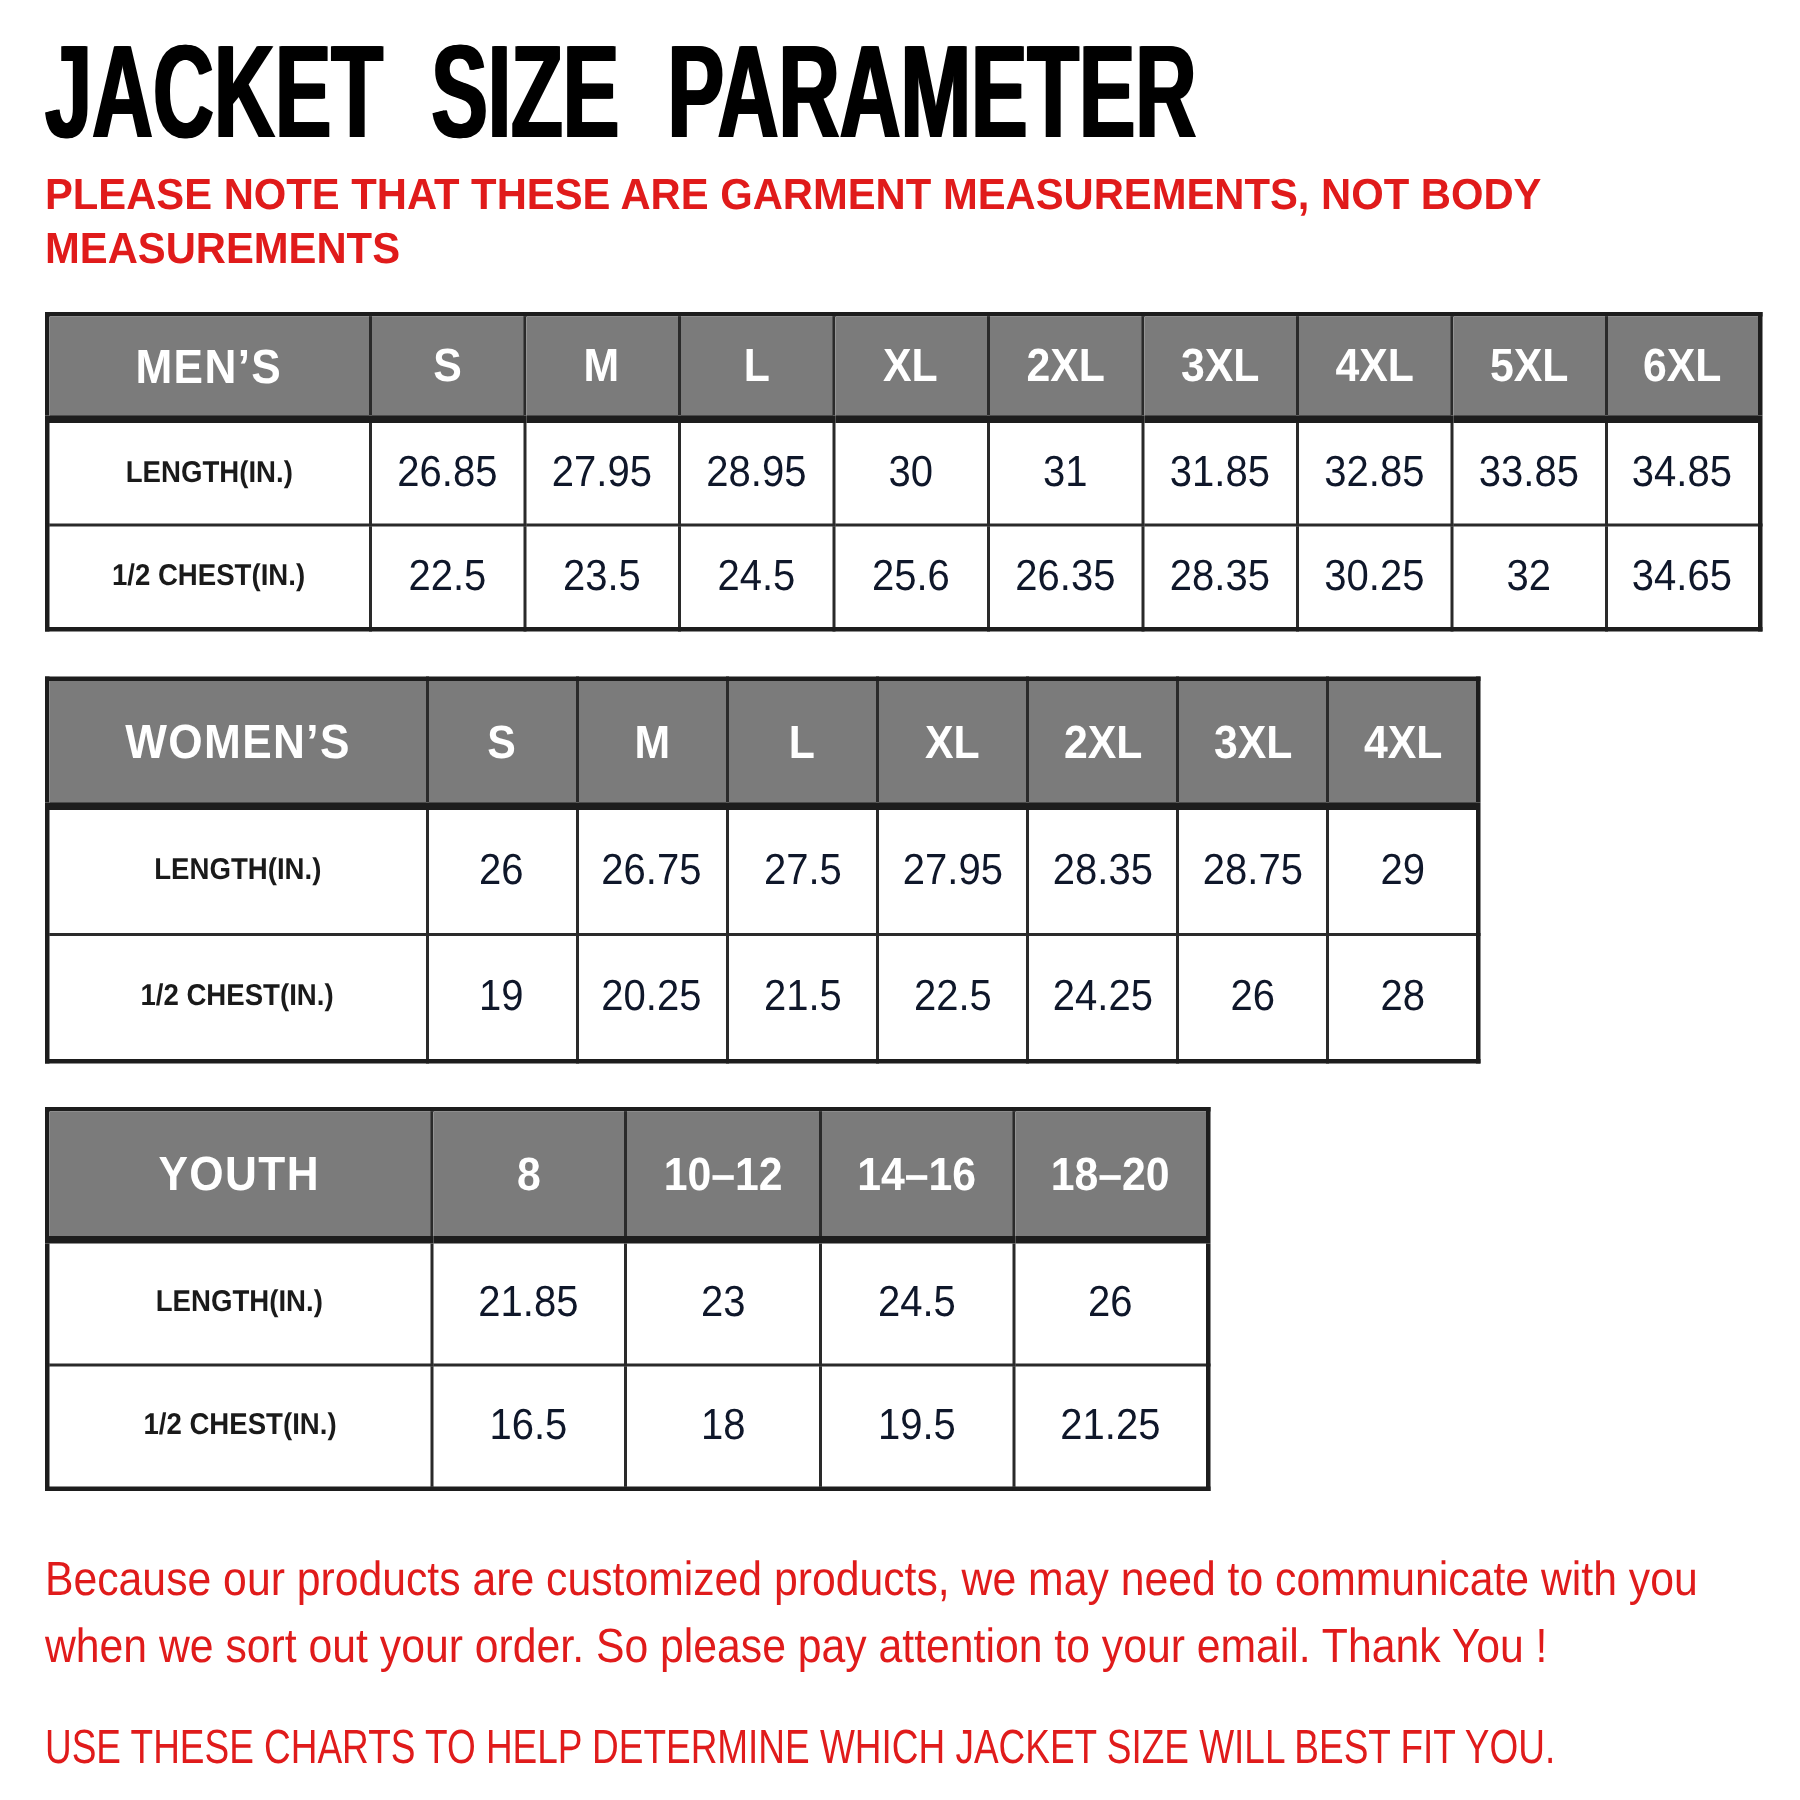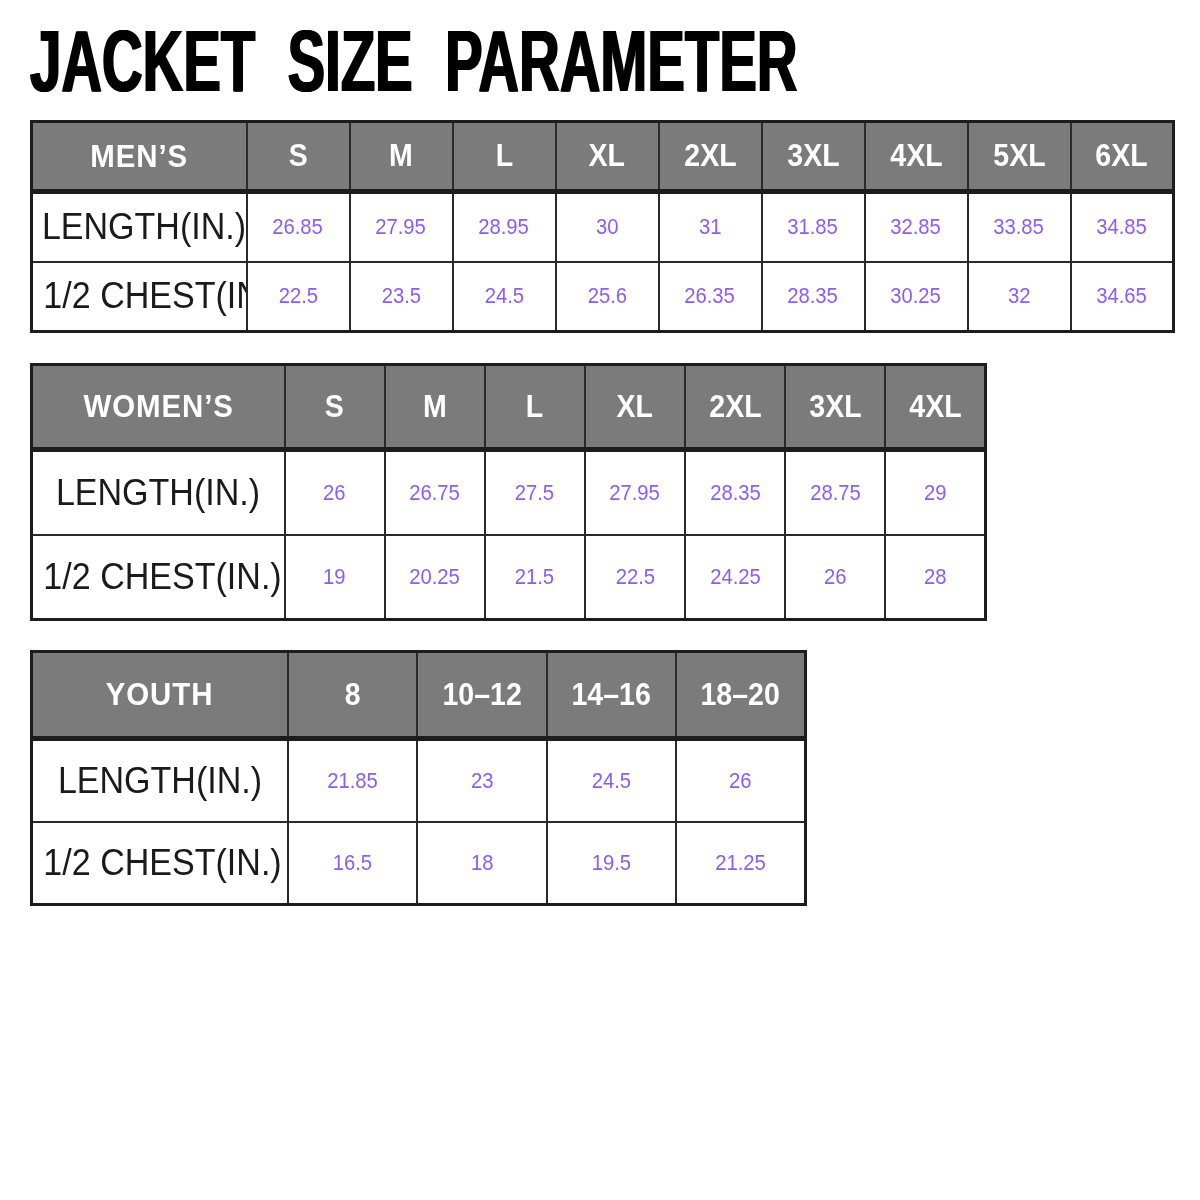--- a/index.html
+++ b/index.html
@@ -54,22 +54,22 @@
     overflow: hidden;
   }
   table.sizeTable thead th {
     background: #7b7b7b;
     color: #ffffff;
     font-size: 31px;
     font-weight: bold;
     border-bottom: 5px solid #1d1d1d;
   }
   table.sizeTable thead th.name { font-size: 32px; letter-spacing: 1px; }
-  table.sizeTable tbody td { color: #8b5cf6; font-size: 22px; background: #ffffff; }
-  table.sizeTable tbody td.lbl { font-size: 37px; font-weight: normal; color: #1a1a1a; }
+  table.sizeTable tbody td { color: #0f172a; font-size: 29px; background: #ffffff; }
+  table.sizeTable tbody td.lbl { font-size: 20px; font-weight: bold; color: #1a1a1a; }
   .cx { display: inline-block; transform: scaleX(0.92); transform-origin: center; white-space: nowrap; }
 
   table.mens   { width: 1145px; margin-top: 24px; }
   table.mens   col.c-label { width: 215px; }
   table.mens   thead tr { height: 70px; }
   table.mens   tbody tr { height: 70px; }
 
   table.womens { width: 957px; margin-top: 30px; }
   table.womens col.c-label { width: 253px; }
   table.womens thead tr { height: 85px; }
@@ -97,20 +97,24 @@
   }
   .footer-para2 .ln { display: block; transform: scaleX(0.77); transform-origin: left top; white-space: nowrap; }
 </style>
 </head>
 <body>
 
 <div class="page">
 
   <div class="title">JACKET SIZE PARAMETER</div>
 
+  <div class="note">
+    <span class="ln">PLEASE NOTE THAT THESE ARE GARMENT MEASUREMENTS, NOT BODY</span>
+    <span class="ln">MEASUREMENTS</span>
+  </div>
 
   <table class="sizeTable mens">
     <colgroup>
       <col class="c-label">
         <col>
         <col>
         <col>
         <col>
         <col>
         <col>
@@ -235,15 +239,22 @@
       <tr>
         <td class="lbl"><span class="cx">1/2 CHEST(IN.)</span></td>
         <td><span class="cx">16.5</span></td>
         <td><span class="cx">18</span></td>
         <td><span class="cx">19.5</span></td>
         <td><span class="cx">21.25</span></td>
       </tr>
     </tbody>
   </table>
 
-
+  <div class="footer-para1">
+    <span class="ln">Because our products are customized products, we may need to communicate with you</span>
+    <span class="ln">when we sort out your order. So please pay attention to your email. Thank You !</span>
+  </div>
+
+  <div class="footer-para2">
+    <span class="ln">USE THESE CHARTS TO HELP DETERMINE WHICH JACKET SIZE WILL BEST FIT YOU.</span>
+  </div>
 
 </div>
 
 </body></html>

